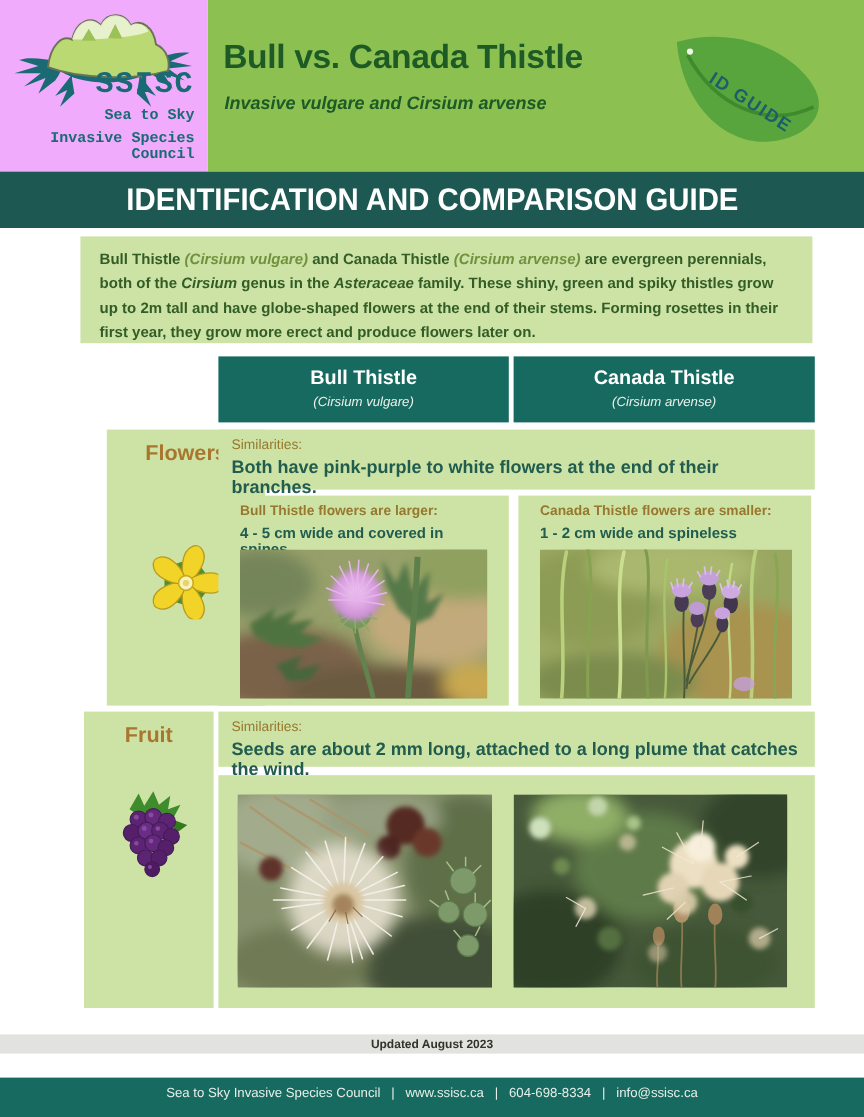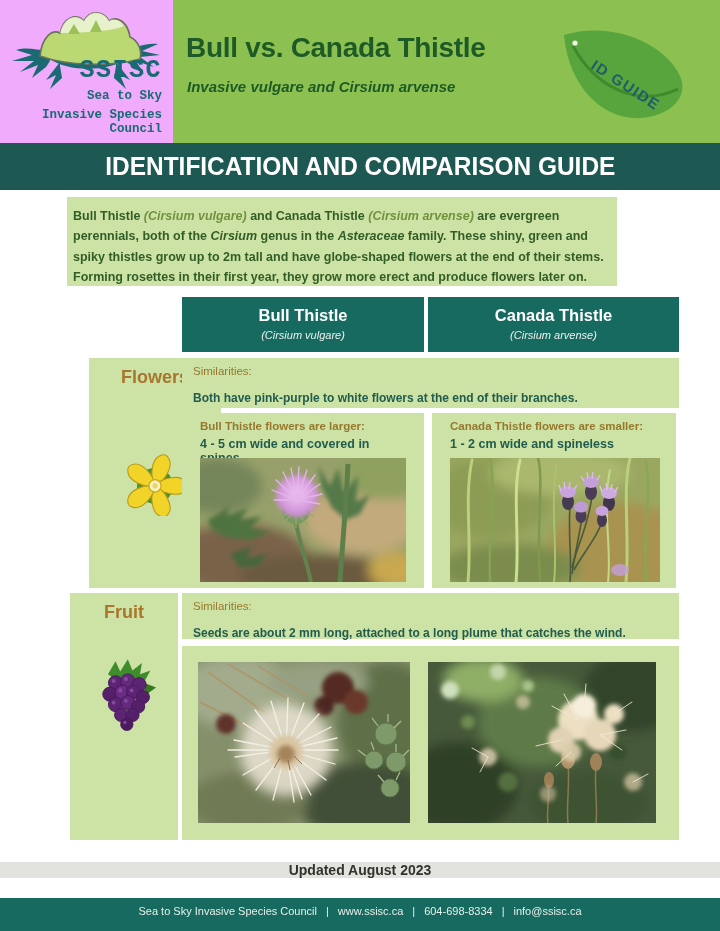--- a/index.html
+++ b/index.html
@@ -23,22 +23,22 @@
   .doc-subtitle { left:14px; top:78px; font-size:15px; font-weight:bold; font-style:italic; color:var(--title-green,#1d5a26); }
   .leaf-badge { left:385px; top:26px; width:132px; height:98px; }
 
   
   .banner { left:0; top:143px; width:720px; height:47px; background:var(--banner-teal,#1e5852);
     display:flex; align-items:center; justify-content:center; }
   .banner-text { color:#ffffff; font-size:26px; font-weight:bold; letter-spacing:0px;
     transform:scaleX(.94); white-space:nowrap; }
 
   
-  .intro-box { left:67px; top:197px; width:550px; height:89px; background:var(--box-green,#cde3a6);
-    box-sizing:border-box; padding:9px 6px; }
+  .intro-box { left:67px; top:197px; width:610px; height:89px; background:var(--box-green,#cde3a6);
+    box-sizing:border-box; padding:9px 16px; }
   .intro-text { font-size:12.5px; font-weight:bold; line-height:1.62; color:var(--intro-green,#335d26); }
   .sci-olive { font-style:italic; color:#71923d; }
   .sci-dark { font-style:italic; }
 
   
   .th { background:var(--cell-teal,#176a5f); color:#ffffff; text-align:center; box-sizing:border-box; padding-top:9px; }
   .th-bull { left:182px; top:297px; width:242px; height:55px; }
   .th-canada { left:428px; top:297px; width:251px; height:55px; }
   .th-name { font-size:16.5px; font-weight:bold; }
   .th-latin { font-size:11px; font-style:italic; margin-top:4px; color:#e9f1ec; }
@@ -49,39 +49,39 @@
   .fruit-label-cell { left:70px; top:593px; width:108px; height:247px; }
   .section-label { font-size:18px; font-weight:bold; color:var(--accent-brown,#a8762d); padding-top:9px; }
   .label-icon { position:absolute; left:50%; transform:translateX(-50%); }
   .flower-icon-wrap { top:92px; width:66px; height:66px; }
   .berry-icon-wrap { top:64px; width:66px; height:80px; }
 
   .sim-box { background:var(--box-green,#cde3a6); box-sizing:border-box; padding:7px 11px; }
   .flowers-sim-box { left:182px; top:358px; width:497px; height:50px; }
   .fruit-sim-box { left:182px; top:593px; width:497px; height:46px; }
   .sim-label { font-size:11.5px; font-weight:normal; color:var(--olive-label,#97782d); }
-  .sim-text { font-size:12px; font-weight:bold; color:var(--body-teal,#215c4e); margin-top:14px; }
+  .sim-text { font-size:15px; font-weight:bold; color:var(--body-teal,#215c4e); margin-top:4px; }
 
   .col-box { background:var(--box-green,#cde3a6); box-sizing:border-box; padding:7px 18px; }
   .col-bull { left:182px; top:413px; width:242px; height:175px; }
   .col-canada { left:432px; top:413px; width:244px; height:175px; }
   .col-heading { font-size:11.5px; font-weight:bold; color:var(--olive-label,#97782d); }
   .col-detail { font-size:12.5px; font-weight:bold; color:var(--body-teal,#215c4e); margin-top:5px; }
   .photo { position:absolute; display:block; }
   .photo-flower-bull { left:18px; top:45px; width:206px; height:124px; }
   .photo-flower-canada { left:18px; top:45px; width:210px; height:124px; }
 
   .fruit-photo-box { left:182px; top:646px; width:497px; height:194px; background:var(--box-green,#cde3a6); }
   .photo-fruit-bull { left:16px; top:16px; width:212px; height:161px; }
   .photo-fruit-canada { left:246px; top:16px; width:228px; height:161px; }
 
   
   .updated-bar { left:0; top:862px; width:720px; height:16px; background:#e2e2df;
     display:flex; align-items:center; justify-content:center; }
-  .updated-text { font-size:14px; font-weight:bold; color:#33332c; }
+  .updated-text { font-size:10px; font-weight:bold; color:#33332c; }
   .footer-bar { left:0; top:898px; width:720px; height:53px; background:var(--cell-teal,#176a5f);
     box-sizing:border-box; padding-top:7px; text-align:center; }
   .footer-line { font-size:11px; color:#e6efe9; }
   .footer-line .sep { margin:0 9px; }
   .footer-line a { color:#e6efe9; text-decoration:none; }
 </style>
 </head>
 <body>
 
 <div class="page">

